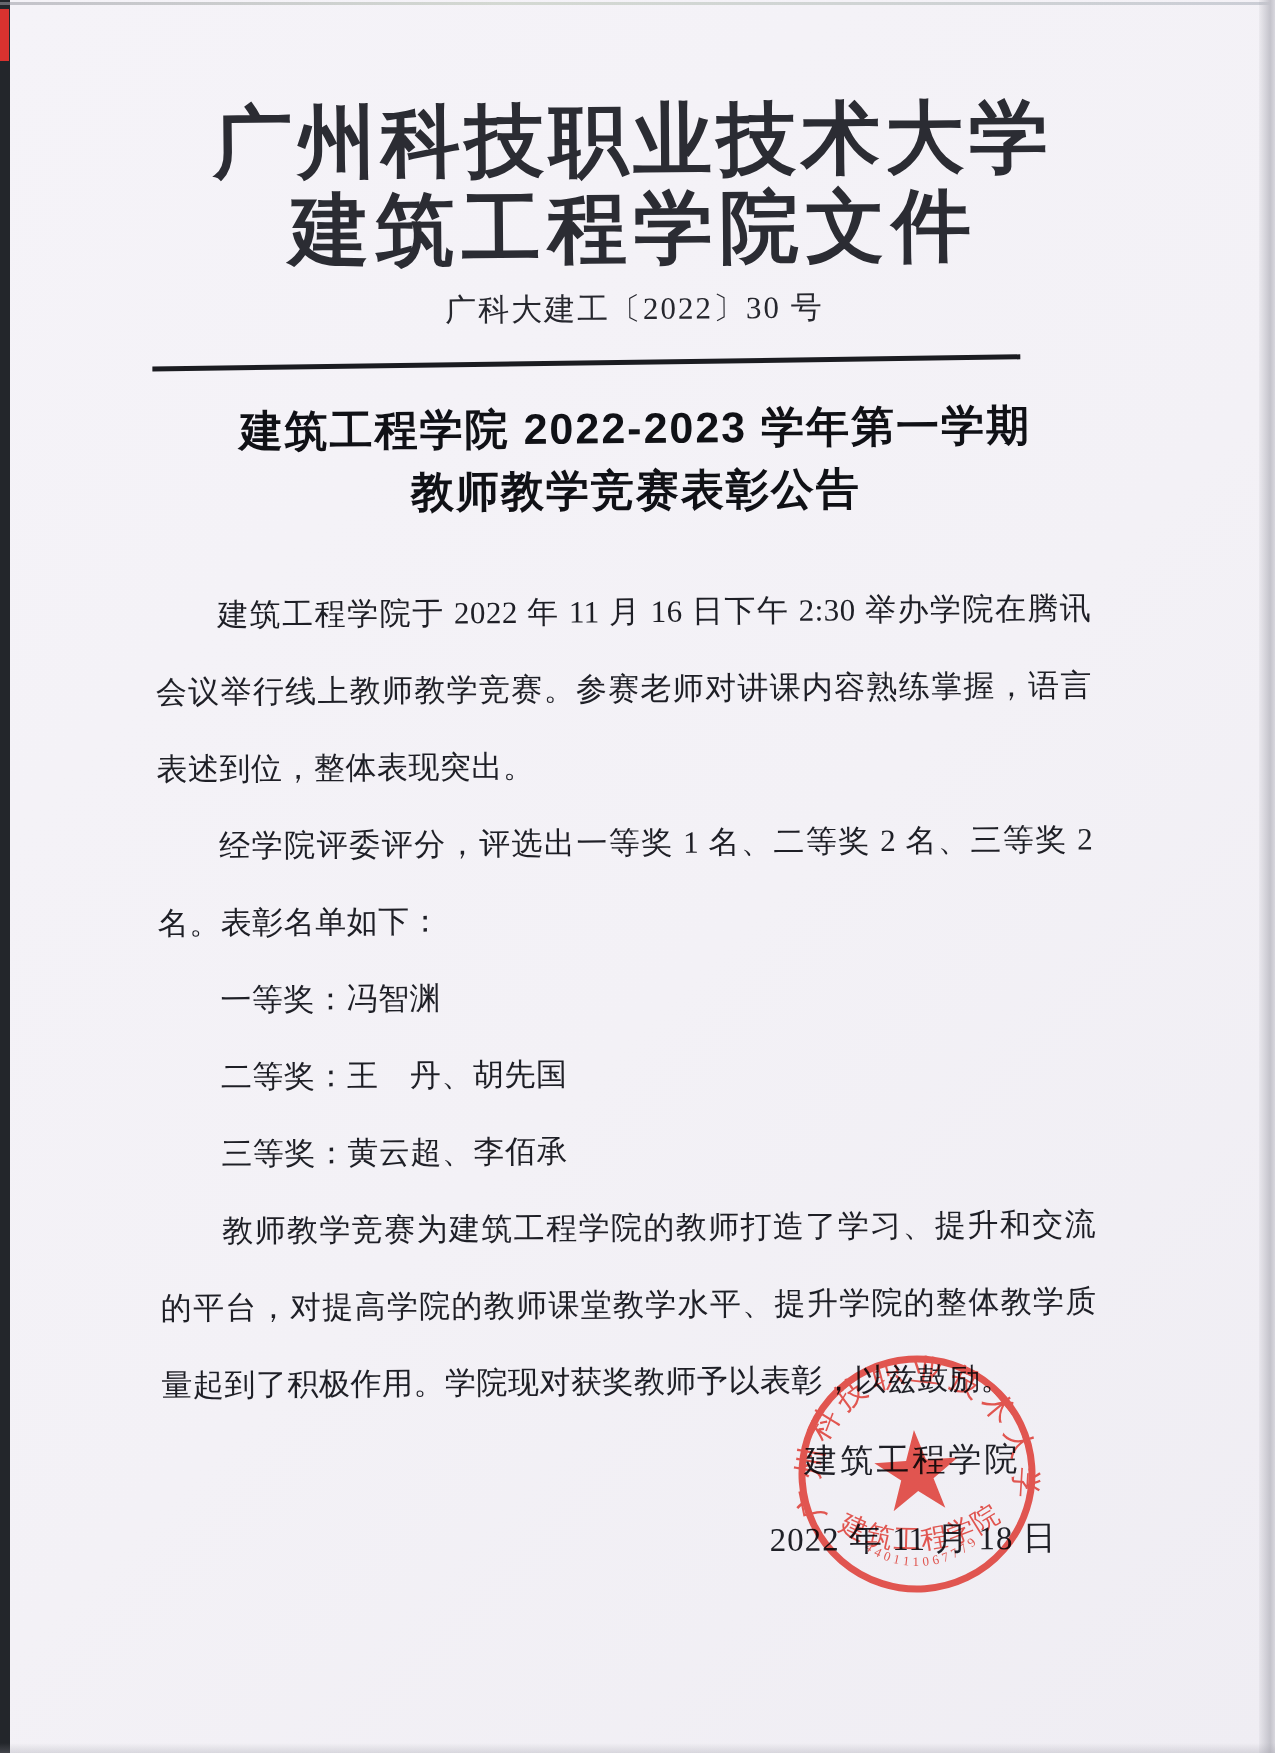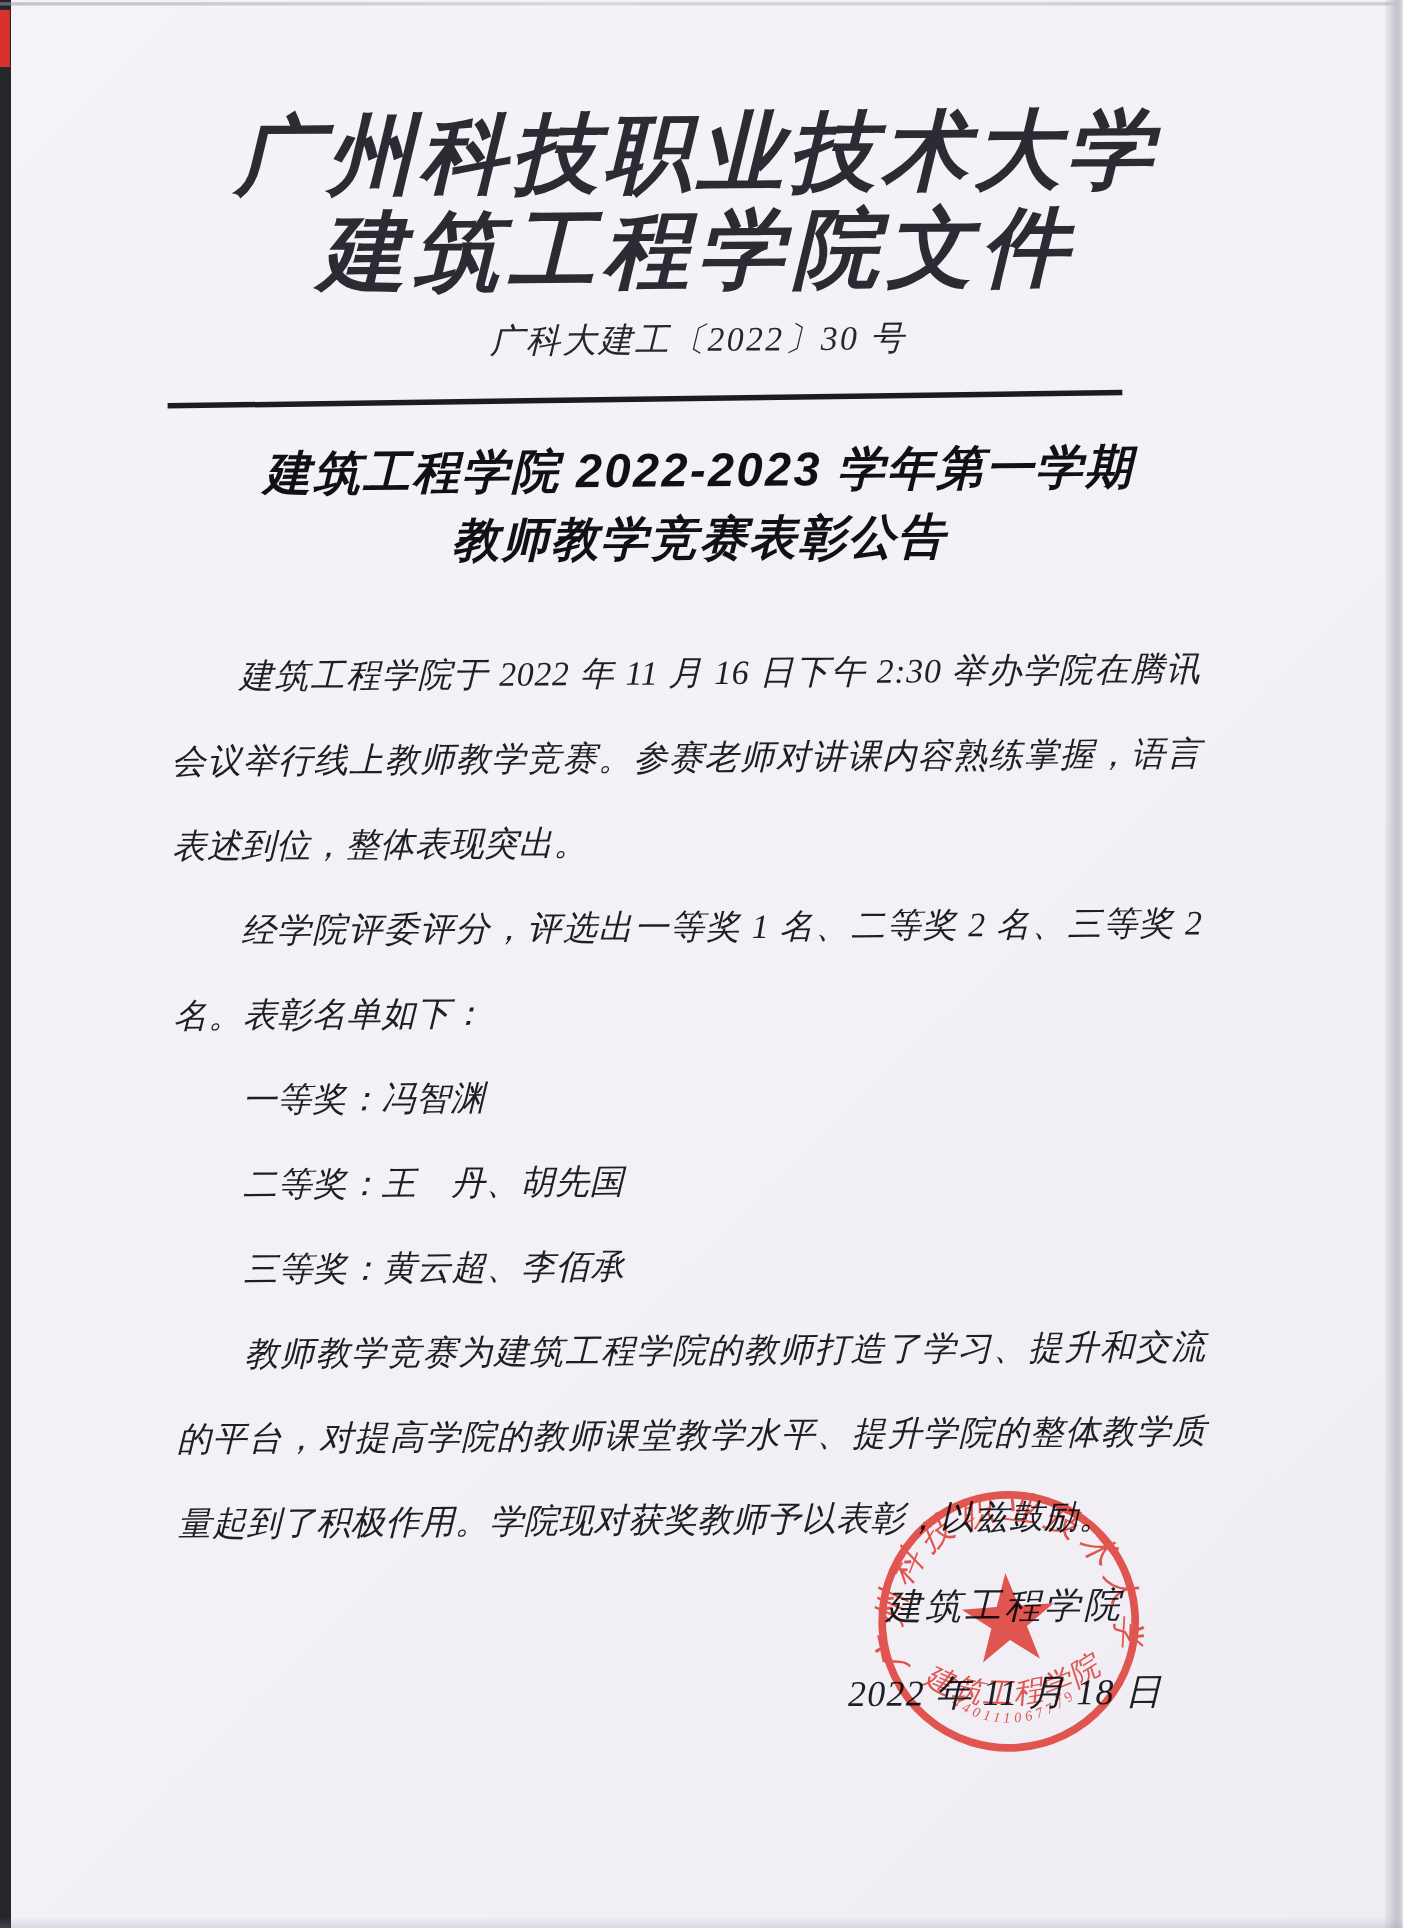--- a/index.html
+++ b/index.html
@@ -4,21 +4,20 @@
 <style>
   html, body {
     margin: 0; padding: 0;
     width: 1275px; height: 1753px;
     overflow: hidden;
     background: #e9e7ee;
   }
   .scan-page {
     position: absolute; inset: 0;
     background: linear-gradient(135deg, #f5f3f8 0%, #f3f1f6 55%, #efedf3 100%);
-    font-style: italic;
   }
   
   .edge-left {
     position: absolute; left: 0; top: 0; width: 10px; height: 100%;
     background: #23262b;
   }
   .edge-red {
     position: absolute; left: 0; top: 9px; width: 9px; height: 52px;
     background: #d8322f;
   }

